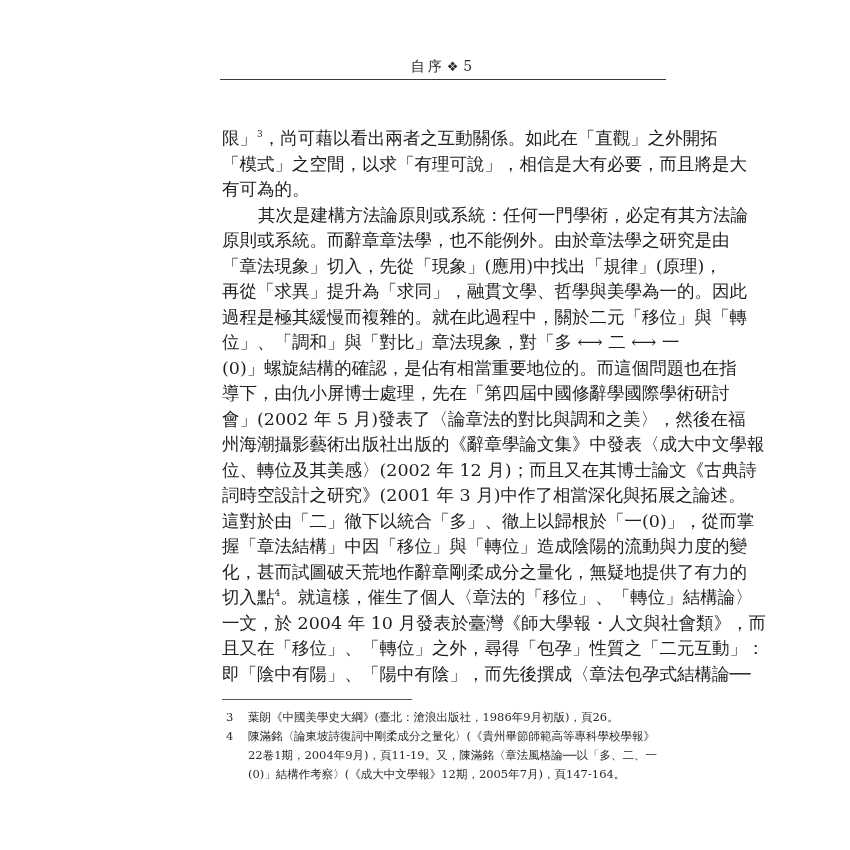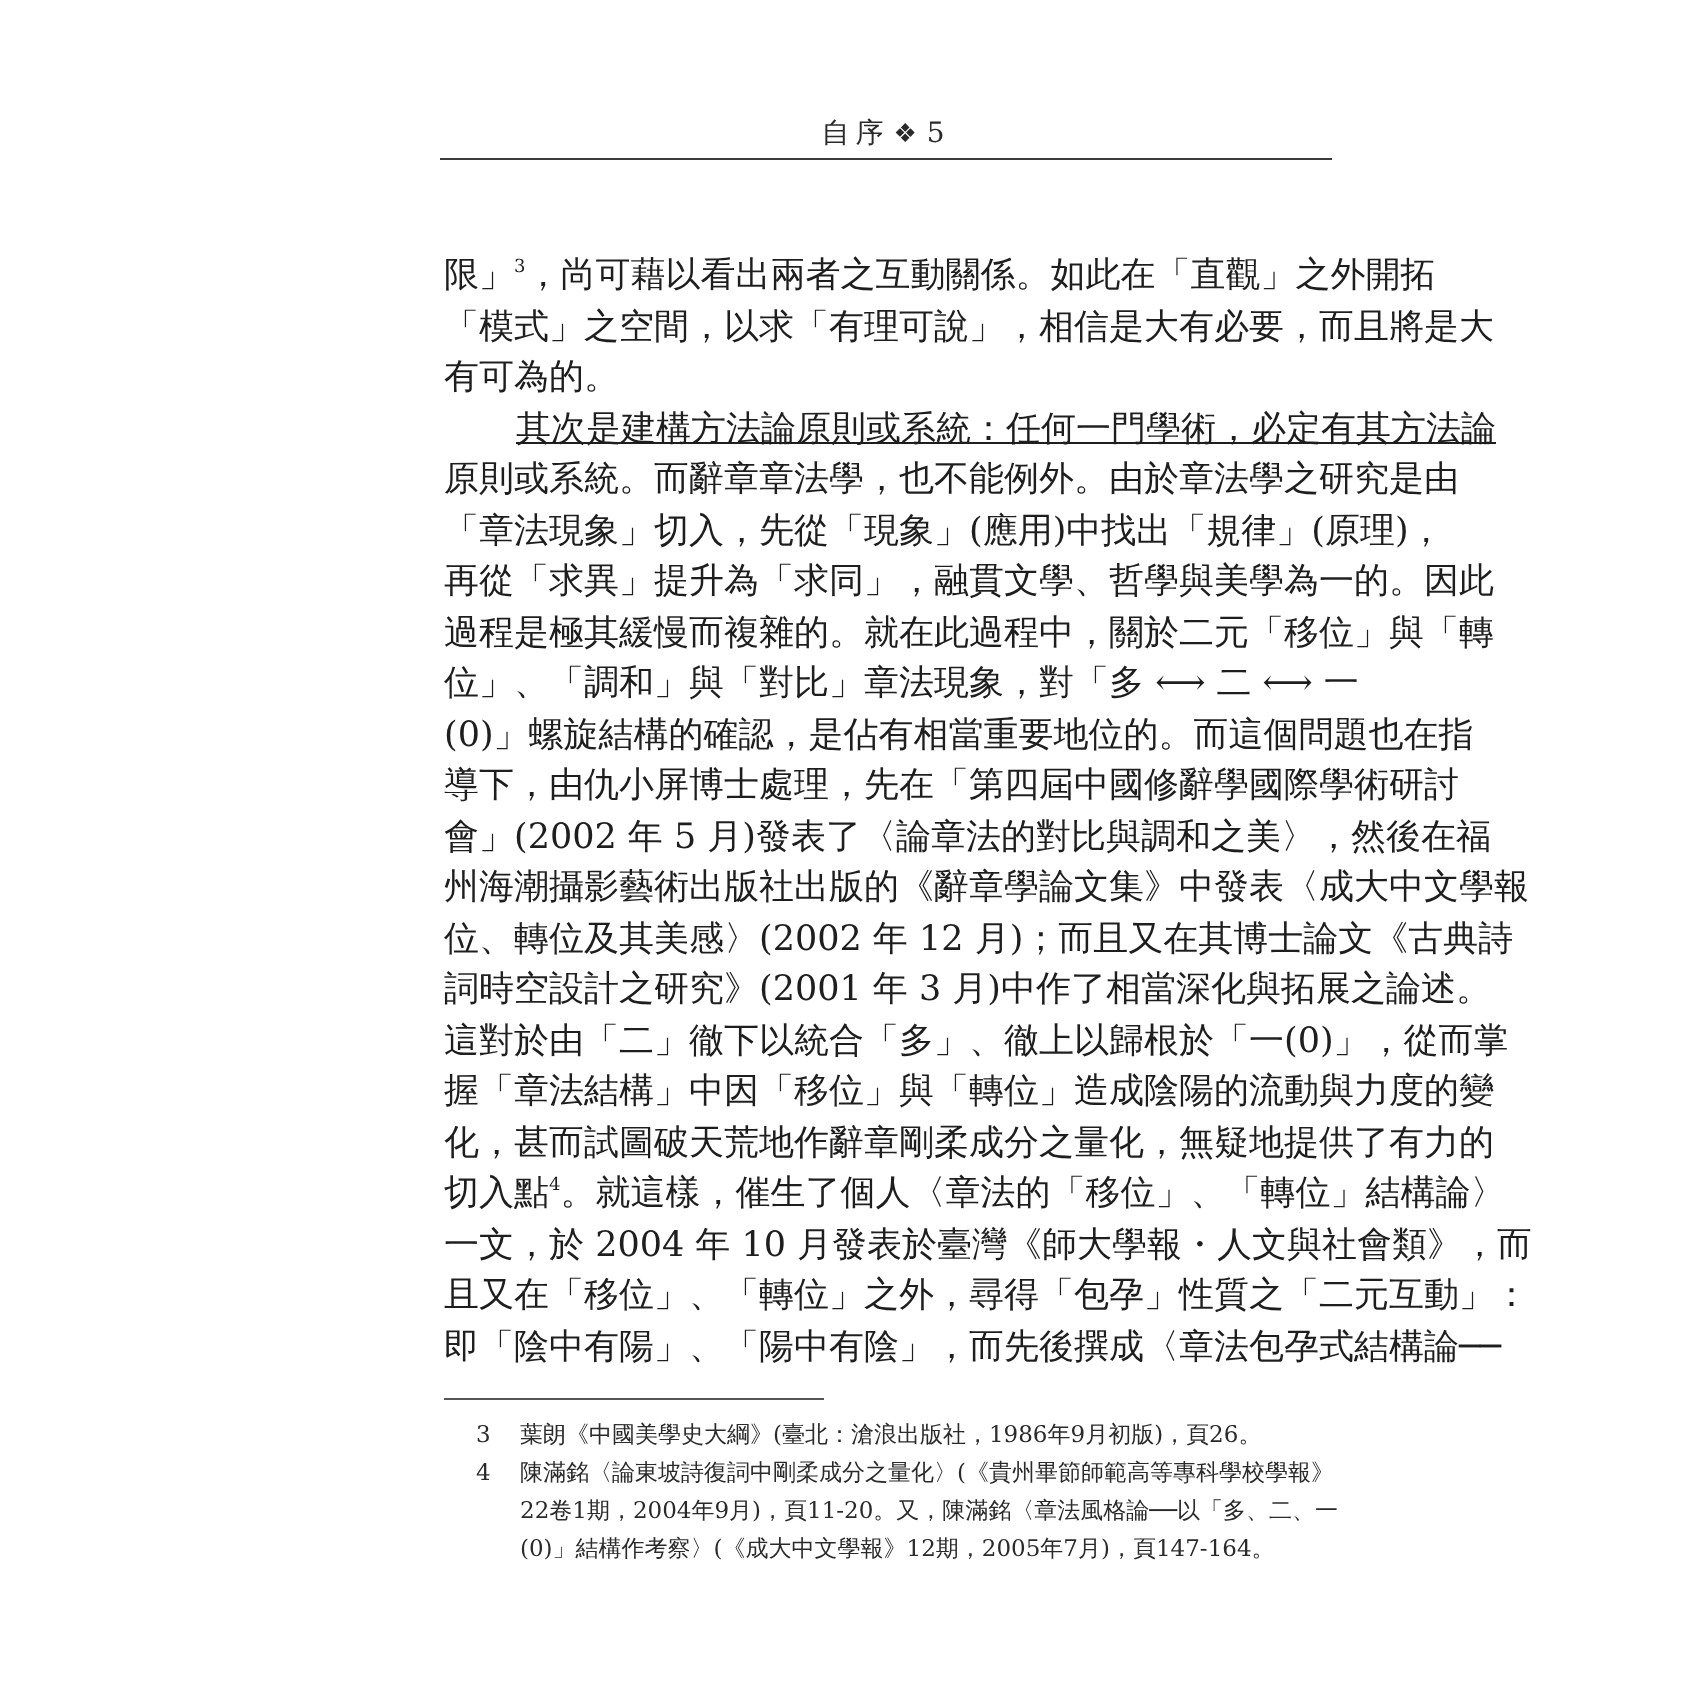--- a/index.html
+++ b/index.html
@@ -51,37 +51,36 @@
       white-space: nowrap;
       text-align: justify;
       text-align-last: justify;
       letter-spacing: 0;
     }
     .body-line.last {
       text-align-last: left;
     }
     .body-line.indent {
       padding-left: 36px;
-      text-decoration: underline;
     }
     sup.fn-ref {
       font-size: 9px;
       line-height: 0;
       vertical-align: super;
     }
     .footnote-rule {
       position: absolute;
       left: 222px;
       top: 699px;
       width: 190px;
       border-top: 1.2px solid #555;
     }
     .footnotes {
       position: absolute;
-      left: 238px;
+      left: 226px;
       top: 708px;
       width: 440px;
       font-size: 11.5px;
       color: #2a2a2a;
     }
     .fn-line {
       height: 19px;
       line-height: 19px;
       white-space: nowrap;
     }
@@ -124,15 +123,15 @@
   <div class="body-line">一文，於 2004 年 10 月發表於臺灣《師大學報・人文與社會類》，而</div>
   <div class="body-line">且又在「移位」、「轉位」之外，尋得「包孕」性質之「二元互動」：</div>
   <div class="body-line">即「陰中有陽」、「陽中有陰」，而先後撰成〈章法包孕式結構論──</div>
 </div>
 
 <div class="footnote-rule"></div>
 
 <div class="footnotes">
   <div class="fn-line"><span class="fn-num">3</span><span>葉朗《中國美學史大綱》(臺北：滄浪出版社，1986年9月初版)，頁26。</span></div>
   <div class="fn-line"><span class="fn-num">4</span><span>陳滿銘〈論東坡詩復詞中剛柔成分之量化〉(《貴州畢節師範高等專科學校學報》</span></div>
-  <div class="fn-line fn-cont">22卷1期，2004年9月)，頁11-20。又，陳滿銘〈章法風格論──以「多、二、一</div>
+  <div class="fn-line fn-cont">22卷1期，2004年9月)，頁11-19。又，陳滿銘〈章法風格論──以「多、二、一</div>
   <div class="fn-line fn-cont">(0)」結構作考察〉(《成大中文學報》12期，2005年7月)，頁147-164。</div>
 </div>
 
 </body></html>

